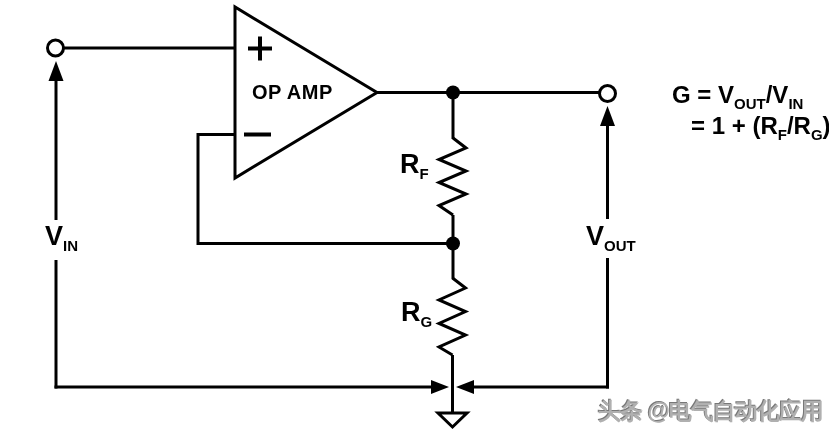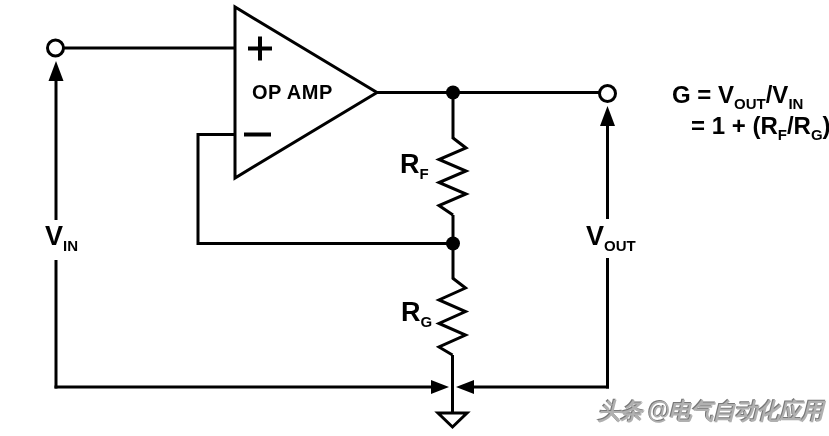--- a/index.html
+++ b/index.html
@@ -25,21 +25,20 @@
   .watermark {
     position: absolute;
     left: 598px;
     top: 396px;
     font-weight: bold;
     font-size: 23px;
     letter-spacing: -1px;
     color: #b0b0b0;
     text-shadow: -1px -1px 0 #787878, 1px 1px 0 #ffffff;
     white-space: nowrap;
-    font-style: italic;
   }
 </style>
 </head>
 <body>
 
 <div class="stage">
   <svg width="829" height="436" viewBox="0 0 829 436">
 
     <polygon class="shape" points="235,7 235,178 377,92.5"></polygon>
 

